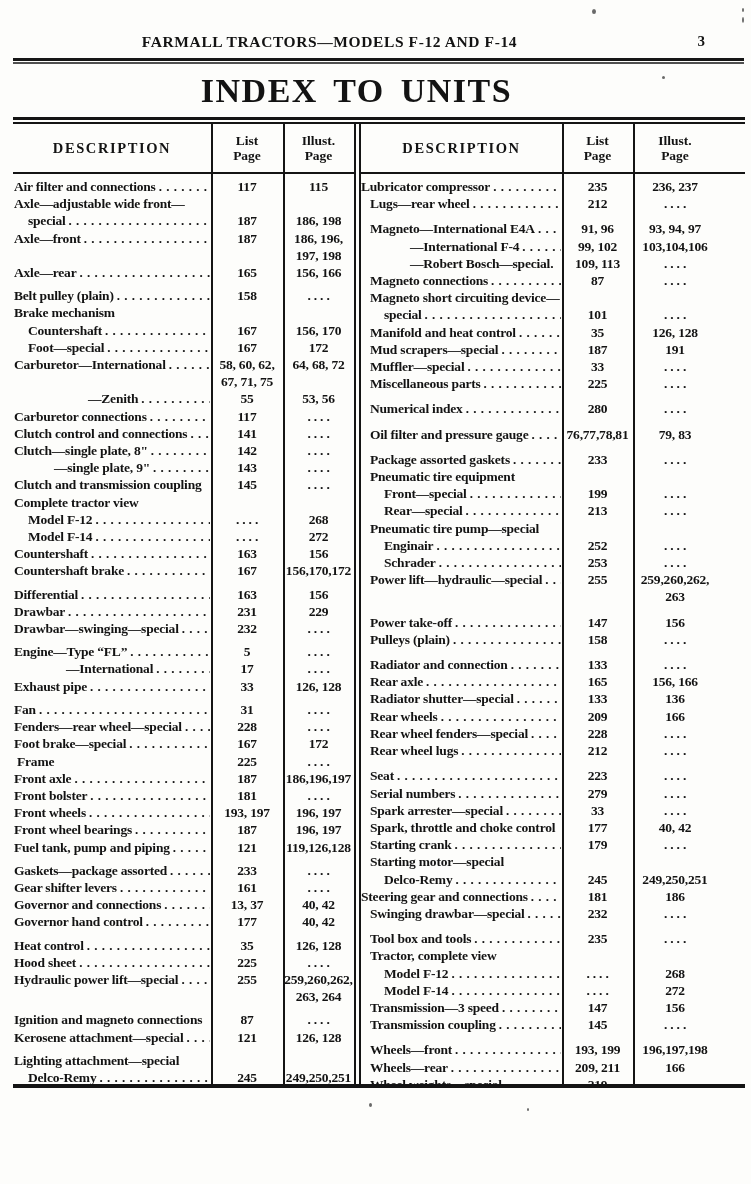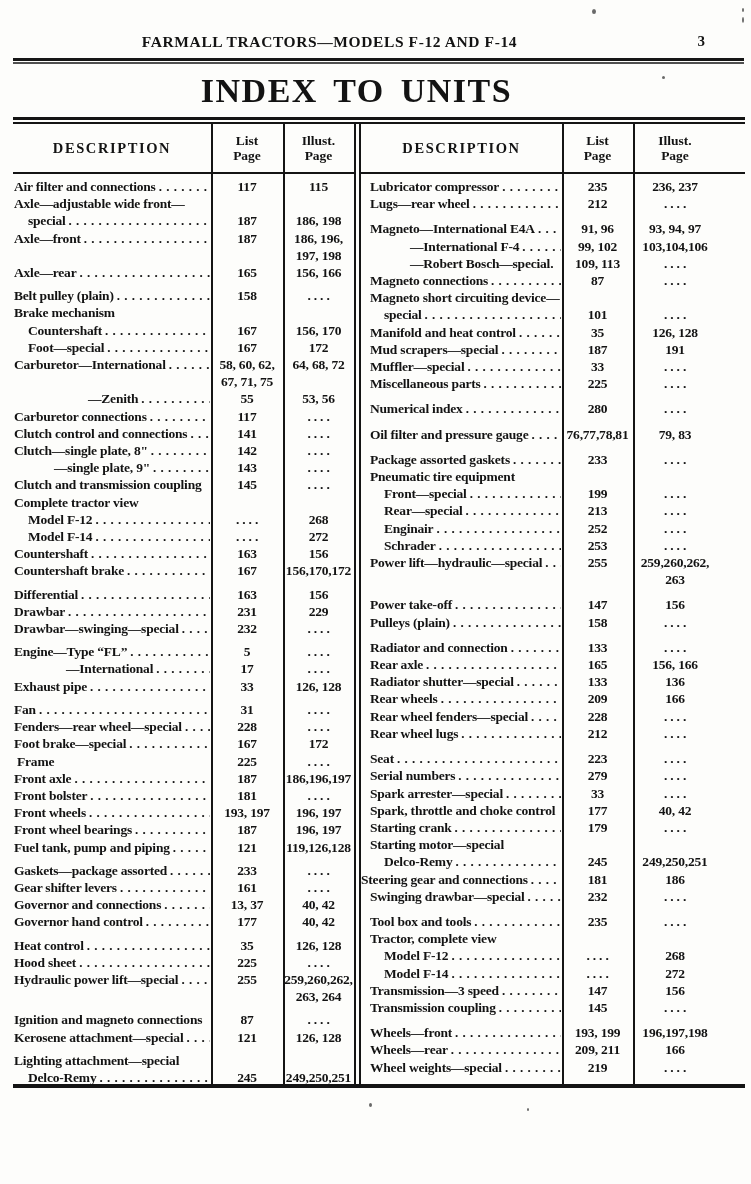--- a/index.html
+++ b/index.html
@@ -465,21 +465,21 @@
         <div class="vline v2"></div>
         <div class="thead">
           <div class="th desc-h">DESCRIPTION</div>
           <div class="th">List
 Page</div>
           <div class="th">Illust.
 Page</div>
         </div>
         <div class="tbody">
             <div class="row">
-              <div class="cell desc" style="padding-left: 9px;">
+              <div class="cell desc" style="">
                 <span class="dtext">Lubricator compressor</span>
                 <span class="leader"></span>
               </div>
               <div class="cell num">235</div>
               <div class="cell num">236, 237</div>
             </div>
             <div class="row">
               <div class="cell desc" style="padding-left: 9px;">
                 <span class="dtext">Lugs—rear wheel</span>
                 <span class="leader"></span>
@@ -604,20 +604,27 @@
               <div class="cell num">199</div>
               <div class="cell num">. . . .</div>
             </div>
             <div class="row">
               <div class="cell desc" style="padding-left: 23px;">
                 <span class="dtext">Rear—special</span>
                 <span class="leader"></span>
               </div>
               <div class="cell num">213</div>
               <div class="cell num">. . . .</div>
+            </div>
+            <div class="row">
+              <div class="cell desc" style="padding-left: 9px;">
+                <span class="dtext">Pneumatic tire pump—special</span>
+              </div>
+              <div class="cell num"></div>
+              <div class="cell num"></div>
             </div>
             <div class="row">
               <div class="cell desc" style="padding-left: 23px;">
                 <span class="dtext">Enginair</span>
                 <span class="leader"></span>
               </div>
               <div class="cell num">252</div>
               <div class="cell num">. . . .</div>
             </div>
             <div class="row">

